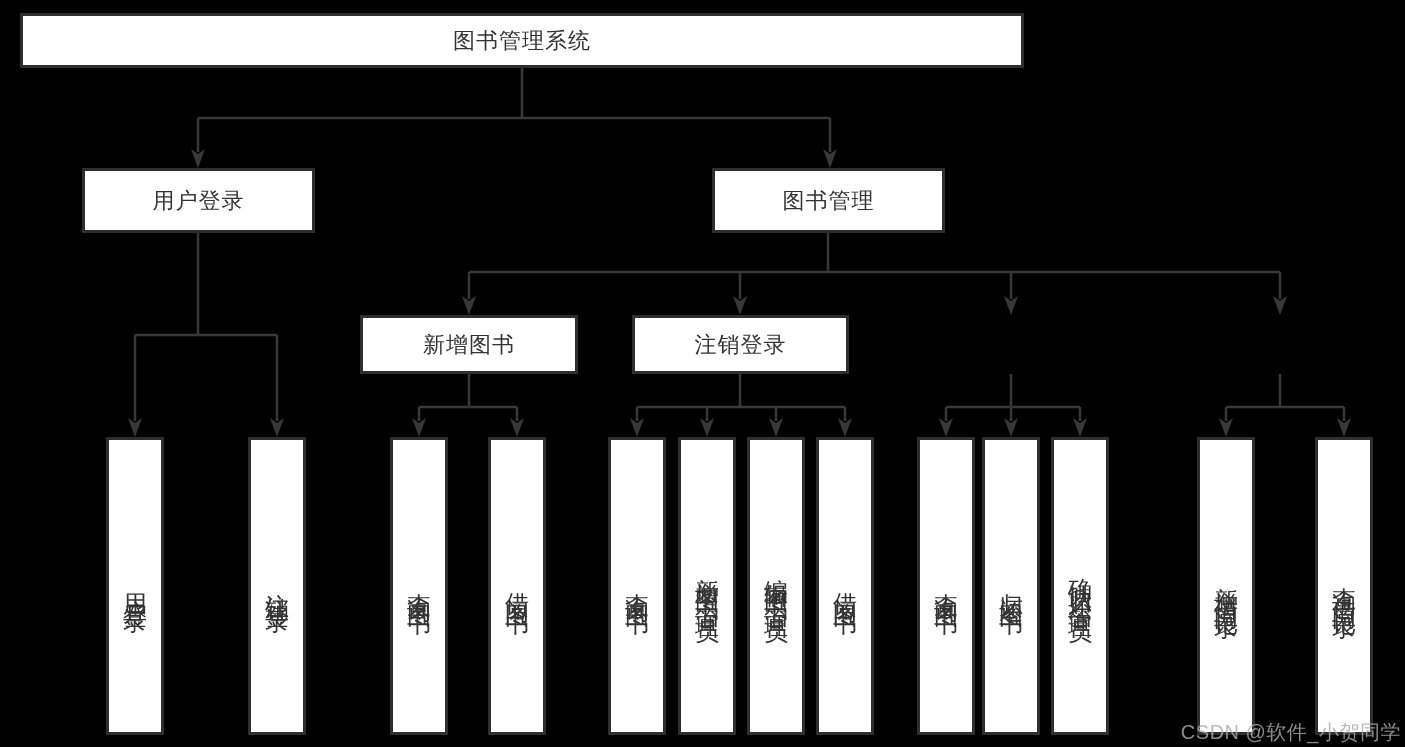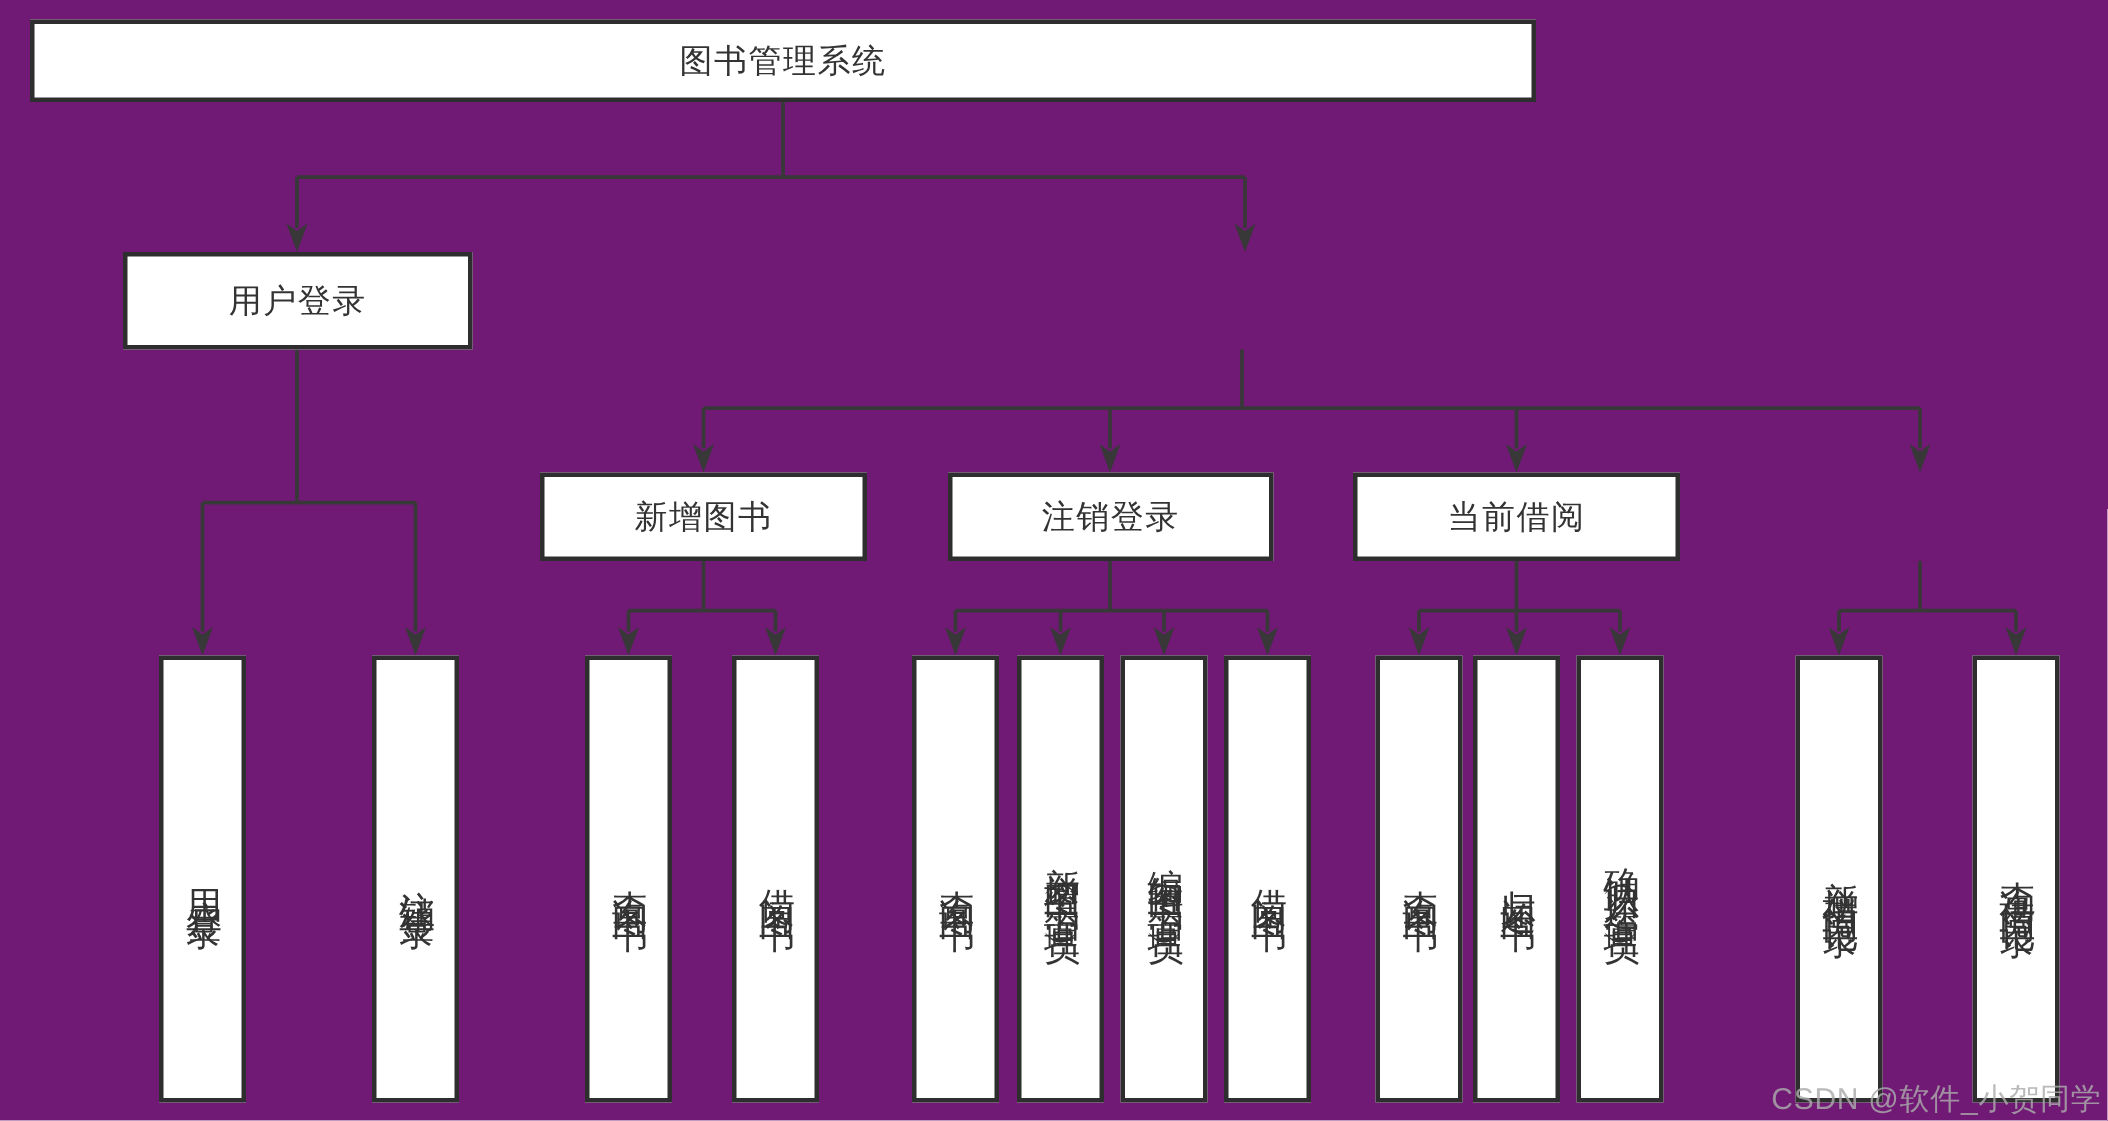--- a/index.html
+++ b/index.html
@@ -1,19 +1,19 @@
 <!DOCTYPE html>
 <html><head>
 <meta charset="utf-8">
 <style>
   html,body{margin:0;padding:0;background:#ffffff;}
   #stage{
     position:relative;
     width:1405px;height:747px;
-    background:#701a75;
+    background:#000000;
     font-family:"Liberation Sans","DejaVu Sans",sans-serif;
     overflow:hidden;
   }
   .box{
     position:absolute;
     box-sizing:border-box;
     background:#ffffff;
     border:3px solid #2e2e2e;
     display:flex;
     align-items:center;
@@ -130,29 +130,29 @@
     </g>
   </svg>
 
   <div class="box" id="n-root">
     <span class="hlabel">图书管理系统</span>
   </div>
 
   <div class="box" id="n-user-login">
     <span class="hlabel">用户登录</span>
   </div>
+  <div class="box" id="n-book-mgmt">
+    <span class="hlabel">图书管理</span>
+  </div>
 
   <div class="box" id="n-new-book">
     <span class="hlabel">新增图书</span>
   </div>
   <div class="box" id="n-book-borrow">
     <span class="hlabel">注销登录</span>
-  </div>
-  <div class="box" id="n-current-borrow">
-    <span class="hlabel">当前借阅</span>
   </div>
 
   <div class="box leaf" id="l-user-login">
     <span class="vlabel">用户登录</span>
   </div>
   <div class="box leaf" id="l-logout">
     <span class="vlabel">注销登录</span>
   </div>
   <div class="box leaf" id="l-nb-query">
     <span class="vlabel">查询图书</span>

